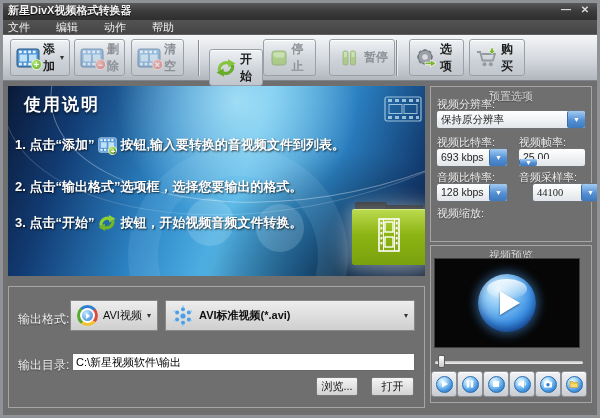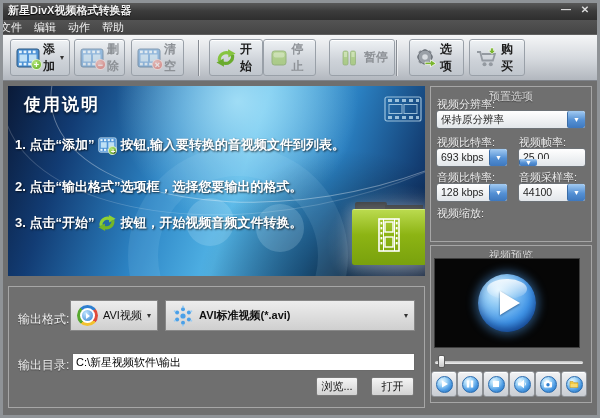--- a/index.html
+++ b/index.html
@@ -8,21 +8,21 @@
 
   
   .titlebar{position:absolute;left:0;top:0;width:600px;height:20px;
     background:linear-gradient(#646464,#3c3c3c 55%,#2e2e2e);}
   .title{position:absolute;left:8px;top:0;line-height:20px;font-size:11px;font-weight:bold;color:#f2f2f2;text-shadow:0 1px 1px #000;}
   .winbtn{position:absolute;top:3px;width:16px;height:13px;text-align:center;line-height:13px;font-size:10px;font-weight:bold;color:#dcdcdc;cursor:default;}
   .winbtn.min{right:26px;} .winbtn.close{right:7px;}
 
   
   .menubar{position:absolute;left:0;top:20px;width:600px;height:14px;
-    background:linear-gradient(#535353,#454545);display:flex;gap:12px;box-sizing:border-box;}
+    background:linear-gradient(#535353,#454545);display:flex;gap:26px;padding-left:8px;box-sizing:border-box;}
   .menu-item{font-size:11px;color:#f0f0f0;line-height:14px;}
 
   
   .toolbar{position:absolute;left:0;top:34px;width:600px;height:47px;
     background:linear-gradient(#f5f6f7,#d4d8dd 55%,#b2b7be);
     border-top:1px solid #606060;border-bottom:1px solid #7f838a;box-sizing:border-box;}
   .tbtn{position:absolute;top:4px;height:37px;border:1px solid #99a0a8;border-radius:3px;
     background:linear-gradient(#eff2f5,#cdd2d8 60%,#c0c6cd);box-shadow:inset 0 1px 0 #fff;
     display:flex;align-items:center;justify-content:center;gap:3px;padding:0 5px;box-sizing:border-box;cursor:default;}
   .tlabel{font-size:12px;font-weight:bold;color:#1d1d1d;}
@@ -189,21 +189,21 @@
             <rect x="3.5" y="6.5" width="7.5" height="7" fill="#bfe0f5"></rect>
             <rect x="13" y="6.5" width="7.5" height="7" fill="#bfe0f5"></rect>
           </svg>
         <span class="badge red">×</span>
       </span>
       <span class="tlabel">清空</span>
     </div>
 
     <div class="tsep" style="left:198px;"></div>
 
-    <div class="tbtn" style="left:209px;width:54px;">
+    <div class="tbtn" style="left:209px;width:54px;margin-top:10px;">
       <span class="icw">
         <svg width="22" height="20" viewBox="0 0 22 20">
             <path d="M4.5 13 A7 7 0 0 1 14.5 5.4" fill="none" stroke="#86c440" stroke-width="3.2"></path>
             <polygon points="13,1.2 20.5,5.4 13.4,9.4" fill="#86c440"></polygon>
             <path d="M17.5 7 A7 7 0 0 1 7.5 14.6" fill="none" stroke="#6aab2e" stroke-width="3.2"></path>
             <polygon points="9,18.8 1.5,14.6 8.6,10.6" fill="#6aab2e"></polygon>
           </svg>
       </span>
       <span class="tlabel">开始</span>
     </div>
@@ -368,21 +368,21 @@
   <div class="pcombo" style="left:518px;top:148px;width:68px;flex-direction:column;">
     <span class="val">25.00</span>
     <span class="arrow">▼</span>
   </div>
   <div class="plabel" style="left:437px;top:170px;">音频比特率:</div>
   <div class="plabel" style="left:519px;top:170px;">音频采样率:</div>
   <div class="pcombo" style="left:436px;top:183px;width:72px;">
     <span class="val">128 kbps</span>
     <span class="arrow">▼</span>
   </div>
-  <div class="pcombo" style="left:518px;top:183px;width:68px;">
+  <div class="pcombo" style="left:532px;top:183px;width:68px;font-family:Liberation Serif, serif;">
     <span class="val">44100</span>
     <span class="arrow">▼</span>
   </div>
   <div class="plabel" style="left:437px;top:206px;">视频缩放:</div>
 
   <div class="grp" style="left:430px;top:245px;width:162px;height:158px;">
     <div class="grp-title">视频预览</div>
   </div>
   <div class="video-box">
     <div class="orb-big">

